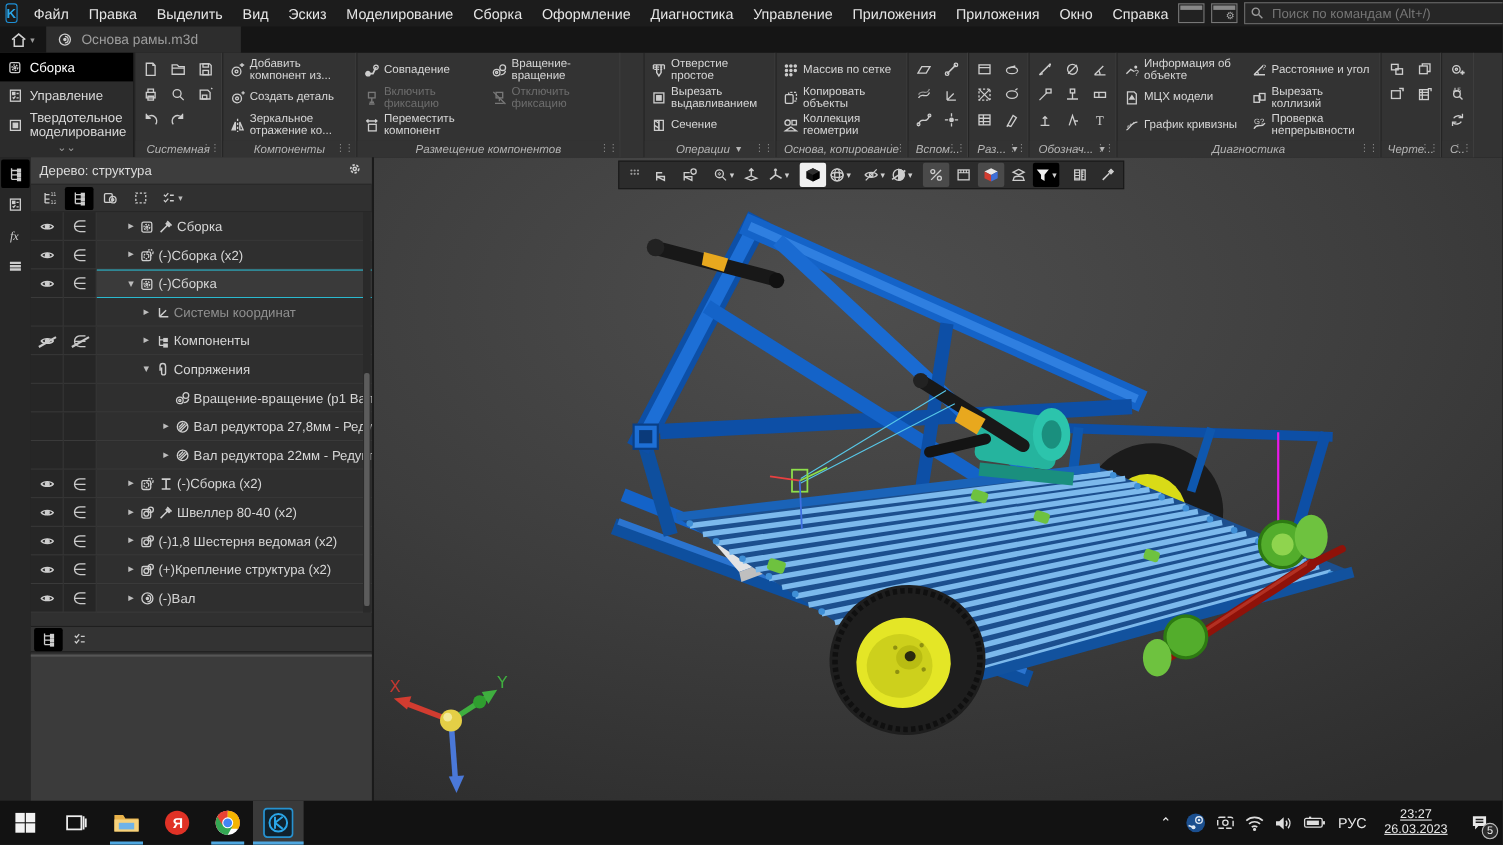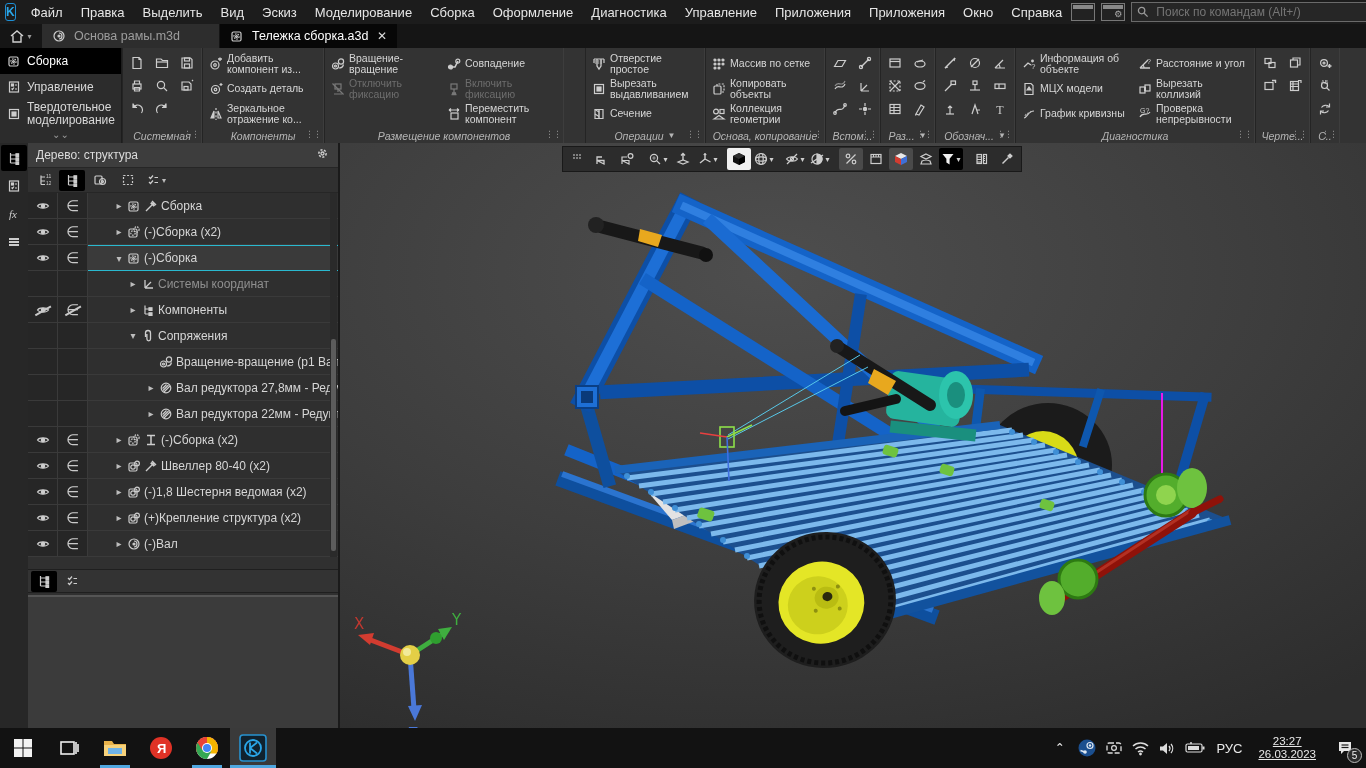--- a/index.html
+++ b/index.html
@@ -164,29 +164,20 @@
     </div>
     <div id="doc-tabs" style="display:flex">
         <div class="doc-tab">
           <span class="doc-icon"><svg width="14" height="14" viewBox="0 0 14 14" fill="none" stroke="#cdcdcd" stroke-width="1.2">
               <circle cx="7" cy="7" r="5"></circle>
               <path d="M7 4 A3 3 0 0 1 7 10"></path>
               <circle cx="7" cy="7" r="1" fill="#cdcdcd"></circle>
             </svg></span>
           <span>Основа рамы.m3d</span>
         </div>
-        <div class="doc-tab active">
-          <span class="doc-icon"><svg width="14" height="14" viewBox="0 0 14 14" fill="none" stroke="#cdcdcd" stroke-width="1.2">
-              <rect x="2" y="3" width="9" height="9" rx="1.5"></rect>
-              <circle cx="6.5" cy="7.5" r="2.6" stroke-dasharray="1.6 1"></circle>
-              <circle cx="6.5" cy="7.5" r="0.9"></circle>
-            </svg></span>
-          <span>Тележка сборка.a3d</span>
-          <span class="close">✕</span>
-        </div>
       </div>
   </div>
 
   <div id="ribbon">
     <div id="mode-tabs">
         <div class="mode-tab active">
           <span style="display: inline-flex;">
             <svg width="14" height="14" viewBox="0 0 14 14" fill="none" stroke="#cdcdcd" stroke-width="1.2">
               <rect x="2" y="3" width="9" height="9" rx="1.5"></rect>
               <circle cx="6.5" cy="7.5" r="2.6" stroke-dasharray="1.6 1"></circle>
@@ -332,67 +323,67 @@
             <span>Компоненты</span>
             <span class="grip">⋮⋮</span>
           </div>
         </div>
         <div class="rsection" style="width: 240px;">
           <div class="rsection-content">
             <div class="btn-col">
               <div class="rbtn">
                 <span class="ric" style="display: inline-flex;">
                   <svg width="14" height="14" viewBox="0 0 14 14" fill="none" stroke="#cdcdcd" stroke-width="1.2">
+                    <path d="M3 10 L8 10 L11 4" stroke-width="1.6"></path>
+                    <circle cx="3.5" cy="10" r="2" fill="#cdcdcd"></circle>
+                    <circle cx="10.8" cy="4.2" r="2"></circle>
+                  </svg>
+                </span>
+                <span>Совпадение</span>
+              </div>
+              <div class="rbtn disabled">
+                <span class="ric" style="display: inline-flex;">
+                  <svg width="14" height="14" viewBox="0 0 14 14" fill="none" stroke="#cdcdcd" stroke-width="1.2">
+                    <rect x="4" y="2" width="6" height="5"></rect>
+                    <path d="M7 7 V11 M4.5 12.5 L9.5 12.5 M5 11 L9 11" stroke-width="1.3"></path>
+                  </svg>
+                </span>
+                <span>Включить фиксацию</span>
+              </div>
+              <div class="rbtn">
+                <span class="ric" style="display: inline-flex;">
+                  <svg width="14" height="14" viewBox="0 0 14 14" fill="none" stroke="#cdcdcd" stroke-width="1.2">
+                    <rect x="4" y="6" width="7" height="6"></rect>
+                    <path d="M2 3 H12 M2 3 L4 1.6 M2 3 L4 4.4 M12 3 L10 1.6 M12 3 L10 4.4"></path>
+                  </svg>
+                </span>
+                <span>Переместить компонент</span>
+              </div>
+            </div>
+            <div class="btn-col">
+              <div class="rbtn">
+                <span class="ric" style="display: inline-flex;">
+                  <svg width="14" height="14" viewBox="0 0 14 14" fill="none" stroke="#cdcdcd" stroke-width="1.2">
                     <circle cx="4.5" cy="9" r="3"></circle>
                     <circle cx="4.5" cy="9" r="1"></circle>
                     <circle cx="10" cy="4.5" r="2.6"></circle>
                     <path d="M12.5 7.5 A4.5 4.5 0 0 1 8 11"></path>
                   </svg>
                 </span>
                 <span>Вращение-вращение</span>
               </div>
               <div class="rbtn disabled">
                 <span class="ric" style="display: inline-flex;">
                   <svg width="14" height="14" viewBox="0 0 14 14" fill="none" stroke="#cdcdcd" stroke-width="1.2">
                     <rect x="4" y="2" width="6" height="5"></rect>
                     <path d="M7 7 V10 M3 12 L11 12"></path>
                     <path d="M1.5 1.5 L12.5 12.5"></path>
                   </svg>
                 </span>
                 <span>Отключить фиксацию</span>
-              </div>
-            </div>
-            <div class="btn-col">
-              <div class="rbtn">
-                <span class="ric" style="display: inline-flex;">
-                  <svg width="14" height="14" viewBox="0 0 14 14" fill="none" stroke="#cdcdcd" stroke-width="1.2">
-                    <path d="M3 10 L8 10 L11 4" stroke-width="1.6"></path>
-                    <circle cx="3.5" cy="10" r="2" fill="#cdcdcd"></circle>
-                    <circle cx="10.8" cy="4.2" r="2"></circle>
-                  </svg>
-                </span>
-                <span>Совпадение</span>
-              </div>
-              <div class="rbtn disabled">
-                <span class="ric" style="display: inline-flex;">
-                  <svg width="14" height="14" viewBox="0 0 14 14" fill="none" stroke="#cdcdcd" stroke-width="1.2">
-                    <rect x="4" y="2" width="6" height="5"></rect>
-                    <path d="M7 7 V11 M4.5 12.5 L9.5 12.5 M5 11 L9 11" stroke-width="1.3"></path>
-                  </svg>
-                </span>
-                <span>Включить фиксацию</span>
-              </div>
-              <div class="rbtn">
-                <span class="ric" style="display: inline-flex;">
-                  <svg width="14" height="14" viewBox="0 0 14 14" fill="none" stroke="#cdcdcd" stroke-width="1.2">
-                    <rect x="4" y="6" width="7" height="6"></rect>
-                    <path d="M2 3 H12 M2 3 L4 1.6 M2 3 L4 4.4 M12 3 L10 1.6 M12 3 L10 4.4"></path>
-                  </svg>
-                </span>
-                <span>Переместить компонент</span>
               </div>
             </div>
           </div>
           <div class="rsection-label">
             <span>Размещение компонентов</span>
             <span class="grip">⋮⋮</span>
           </div>
         </div>
         <div class="rsection" style="width: 120px; margin-left: 21px;">
           <div class="rsection-content">

